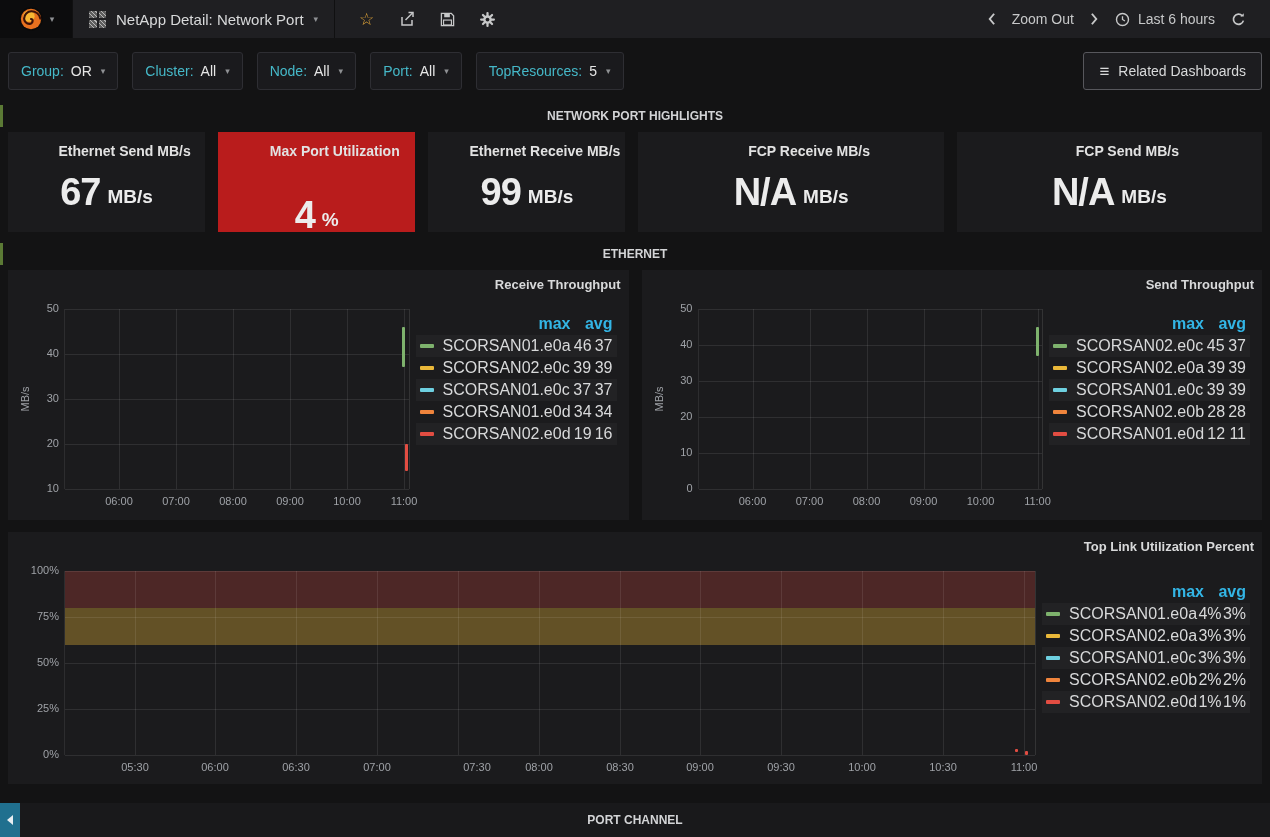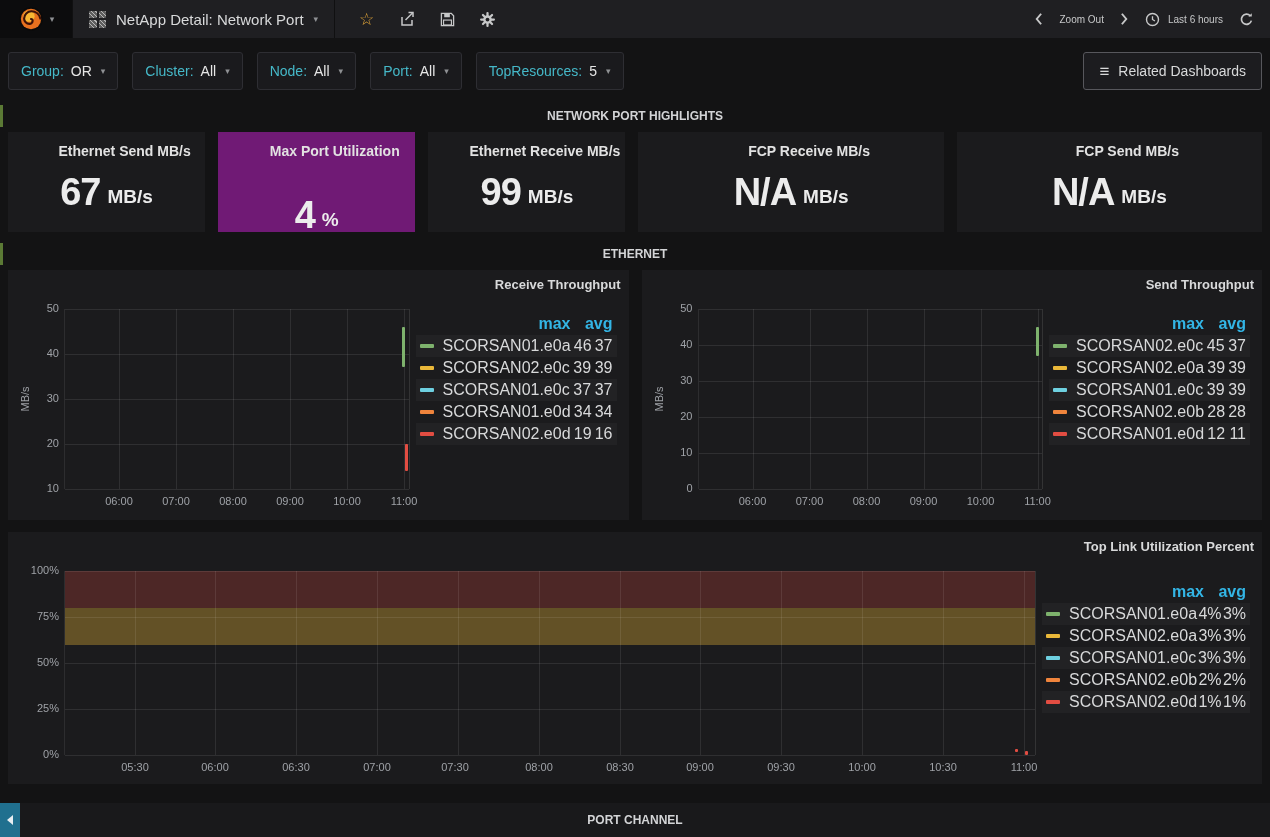--- a/index.html
+++ b/index.html
@@ -14,42 +14,42 @@
   .navbar { height:38px; background:#1f1f22; display:flex; align-items:stretch; }
   .logo-box { width:72px; background:#0c0c0d; display:flex; align-items:center; justify-content:center; gap:6px; cursor:pointer; }
   .caret { color:#8f9194; font-size:9px; line-height:1; }
   .dash-nav { display:flex; align-items:center; gap:10px; padding:0 16px; border-left:1px solid #101011; border-right:1px solid #101011; cursor:pointer; }
   .grid-icon { width:17px; height:17px; display:grid; grid-template-columns:1fr 1fr; gap:2px; }
   .grid-icon span { background:repeating-linear-gradient(45deg,#b8b8b8,#b8b8b8 1px,#5f5f5f 1px,#5f5f5f 3px); border-radius:1px; }
   .dash-title { font-size:15px; color:#d8d9da; white-space:nowrap; }
   .nav-icons { display:flex; align-items:center; gap:25px; padding:0 24px; }
   .nav-icon { display:flex; align-items:center; cursor:pointer; }
   .star-icon { color:#E0A438; font-size:17px; line-height:1; }
-  .nav-right { margin-left:auto; display:flex; align-items:center; gap:16px; padding-right:16px; font-size:10px; color:#c7c8c9; }
+  .nav-right { margin-left:auto; display:flex; align-items:center; gap:16px; padding-right:24px; font-size:14px; color:#c7c8c9; }
   .nav-right .grp { display:flex; align-items:center; gap:8px; cursor:pointer; }
 
   
   .submenu { display:flex; align-items:center; padding:14px 8px; gap:14px; }
   .var-btn { background:#1a1a1d; border:1px solid #2e2e33; border-radius:3px; height:38px; display:flex; align-items:center; padding:0 12px; gap:7px; font-size:14px; cursor:pointer; }
   .var-label { color:#45B8C8; }
   .var-value { color:#e6e6e6; }
   .var-btn .caret { margin-left:2px; }
   .related-btn { margin-left:auto; background:#1c1c1f; border:1px solid #57575c; border-radius:3px; height:38px; display:flex; align-items:center; gap:9px; padding:0 15px; font-size:14px; color:#d8d9da; cursor:pointer; }
   .burger { font-size:17px; color:#d8d9da; line-height:1; }
 
   
   .row-title { position:relative; height:24px; display:flex; align-items:center; justify-content:center; font-size:12px; font-weight:bold; color:#d3d4d6; cursor:pointer; }
   .row-title .sliver { position:absolute; left:0; top:1px; bottom:1px; width:3px; background:#5B7A35; }
 
   
   .stat-row { display:flex; gap:13px; margin:4px 8px 10px; }
   .stat { height:100px; background:#1b1b1d; display:flex; flex-direction:column; align-items:center; padding-top:11px; }
   .stat.narrow { flex:197 1 0; }
   .stat.wide { flex:305 1 0; }
-  .stat.green { background:#701a75;gap:41px; }
+  .stat.green { background:#b91c1c;gap:41px; }
   .stat-title { font-size:14px; font-weight:bold; color:#e2e2e2; cursor:pointer; white-space:nowrap;margin-left:36px; }
   .stat-value-wrap { flex:1; display:flex; align-items:center; gap:7px; margin-top:-6px; }
   .stat-value { font-size:38px; font-weight:bold; color:#ececec; letter-spacing:-1px; }
   .stat-unit { font-size:19px; font-weight:bold; color:#ececec; padding-top:8px; }
 
   
   .graph-row { display:flex; gap:13px; margin:4px 8px 12px; }
   .graph-panel { background:#1b1b1d; padding:7px 8px; }
   .graph-row .graph-panel { flex:1; height:250px; }
   .toplink { margin:0 8px; height:252px; }
@@ -415,21 +415,21 @@
           <div class="ytick" style="top: -7px;">100%</div>
           <div class="vgrid" style="left: 70px;"></div>
           <div class="xtick" style="left: 44px; top: 190px;">05:30</div>
           <div class="vgrid" style="left: 150px;"></div>
           <div class="xtick" style="left: 124px; top: 190px;">06:00</div>
           <div class="vgrid" style="left: 231px;"></div>
           <div class="xtick" style="left: 205px; top: 190px;">06:30</div>
           <div class="vgrid" style="left: 312px;"></div>
           <div class="xtick" style="left: 286px; top: 190px;">07:00</div>
           <div class="vgrid" style="left: 393px;"></div>
-          <div class="xtick" style="left: 364px; top: 190px;">07:30</div>
+          <div class="xtick" style="left: 386px; top: 190px;">07:30</div>
           <div class="vgrid" style="left: 474px;"></div>
           <div class="xtick" style="left: 448px; top: 190px;">08:00</div>
           <div class="vgrid" style="left: 555px;"></div>
           <div class="xtick" style="left: 529px; top: 190px;">08:30</div>
           <div class="vgrid" style="left: 635px;"></div>
           <div class="xtick" style="left: 609px; top: 190px;">09:00</div>
           <div class="vgrid" style="left: 716px;"></div>
           <div class="xtick" style="left: 690px; top: 190px;">09:30</div>
           <div class="vgrid" style="left: 797px;"></div>
           <div class="xtick" style="left: 771px; top: 190px;">10:00</div>

